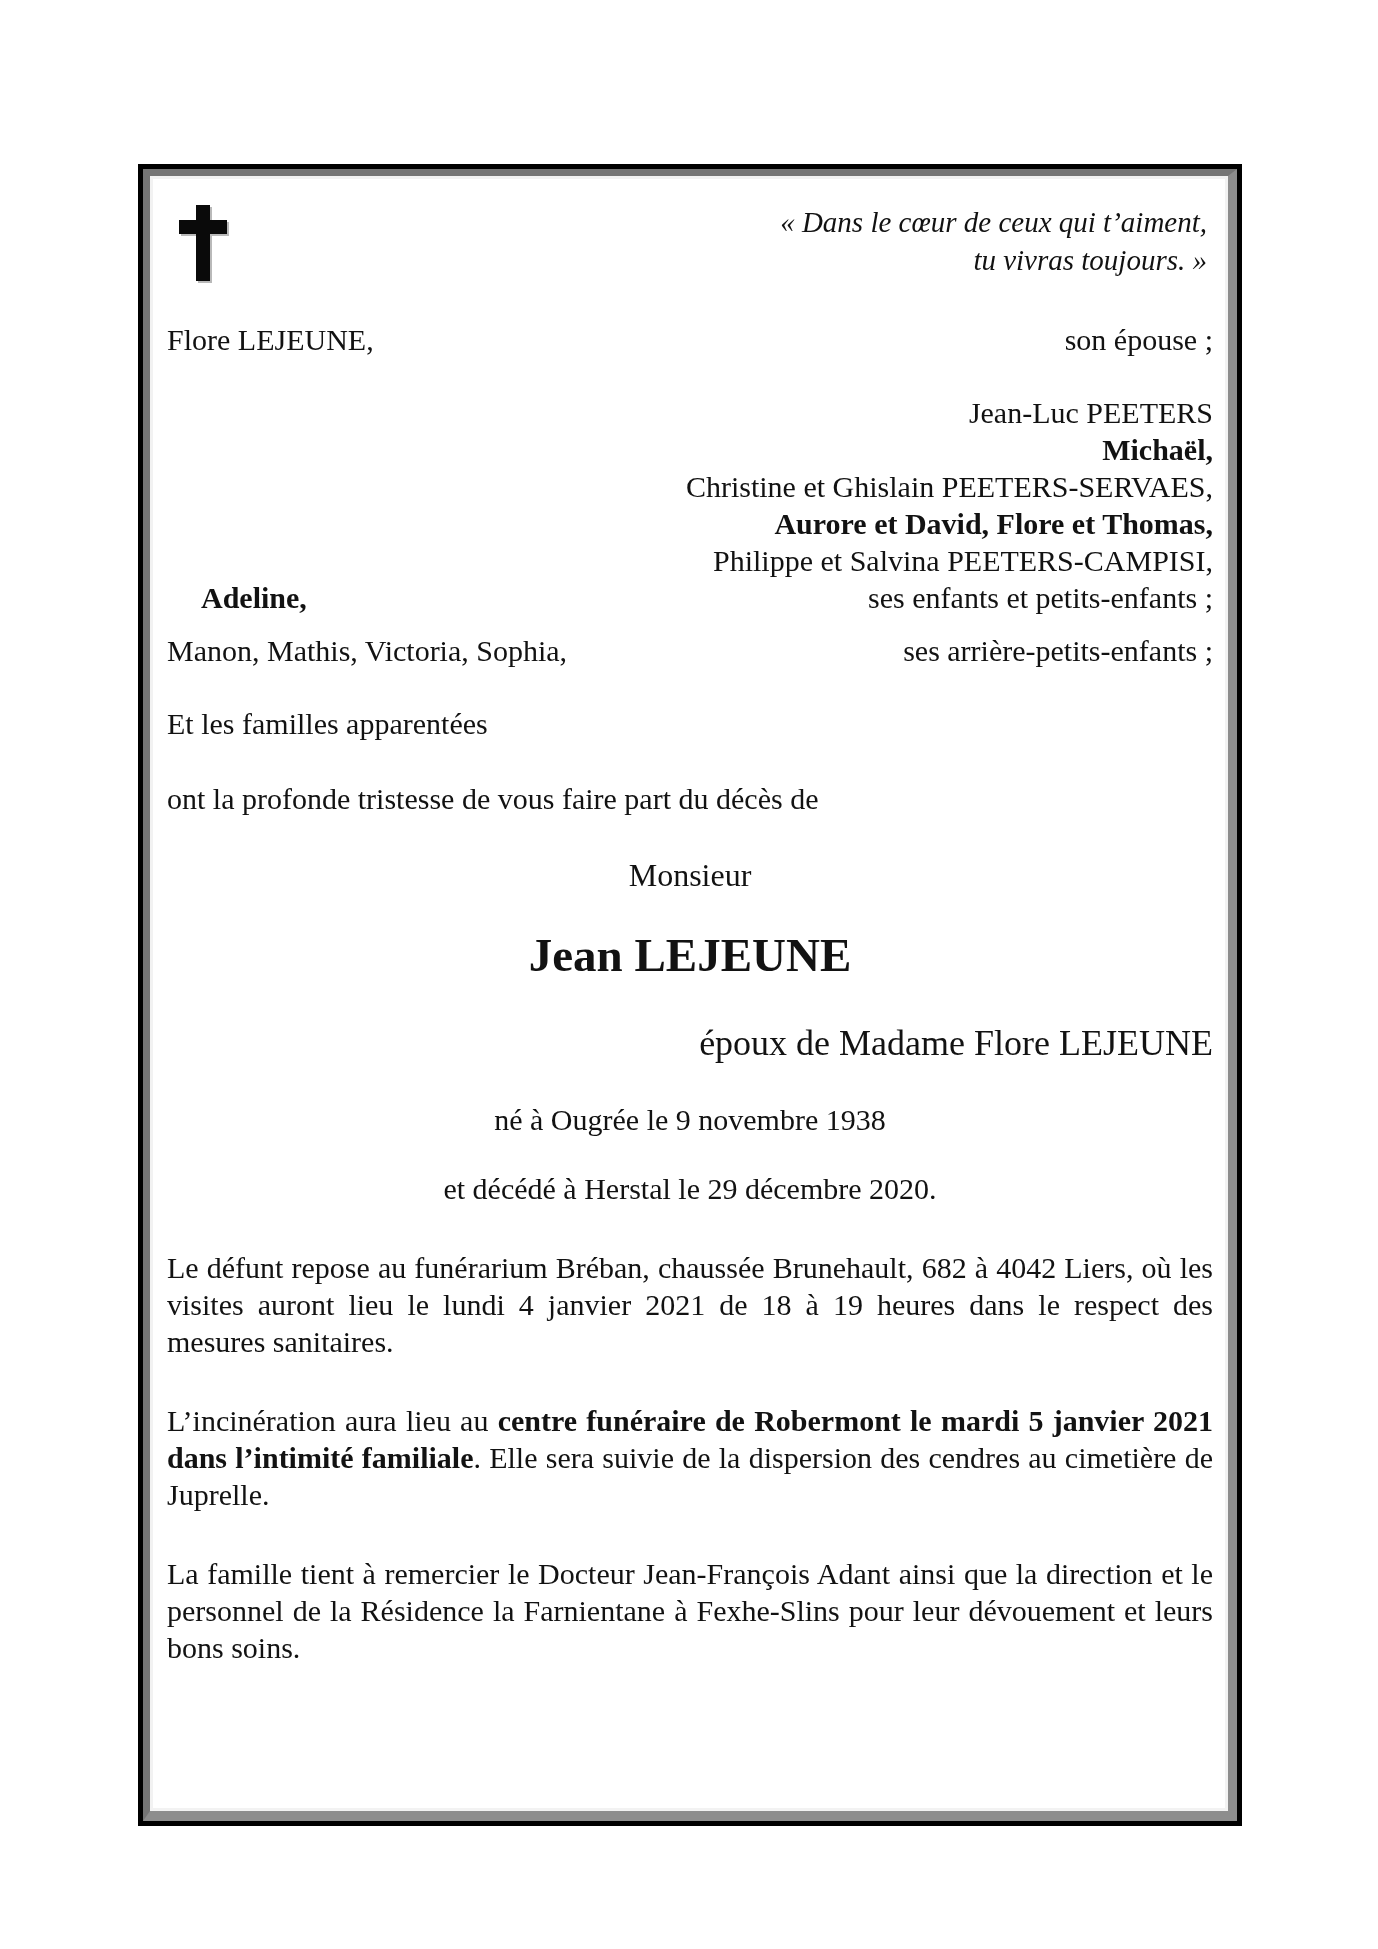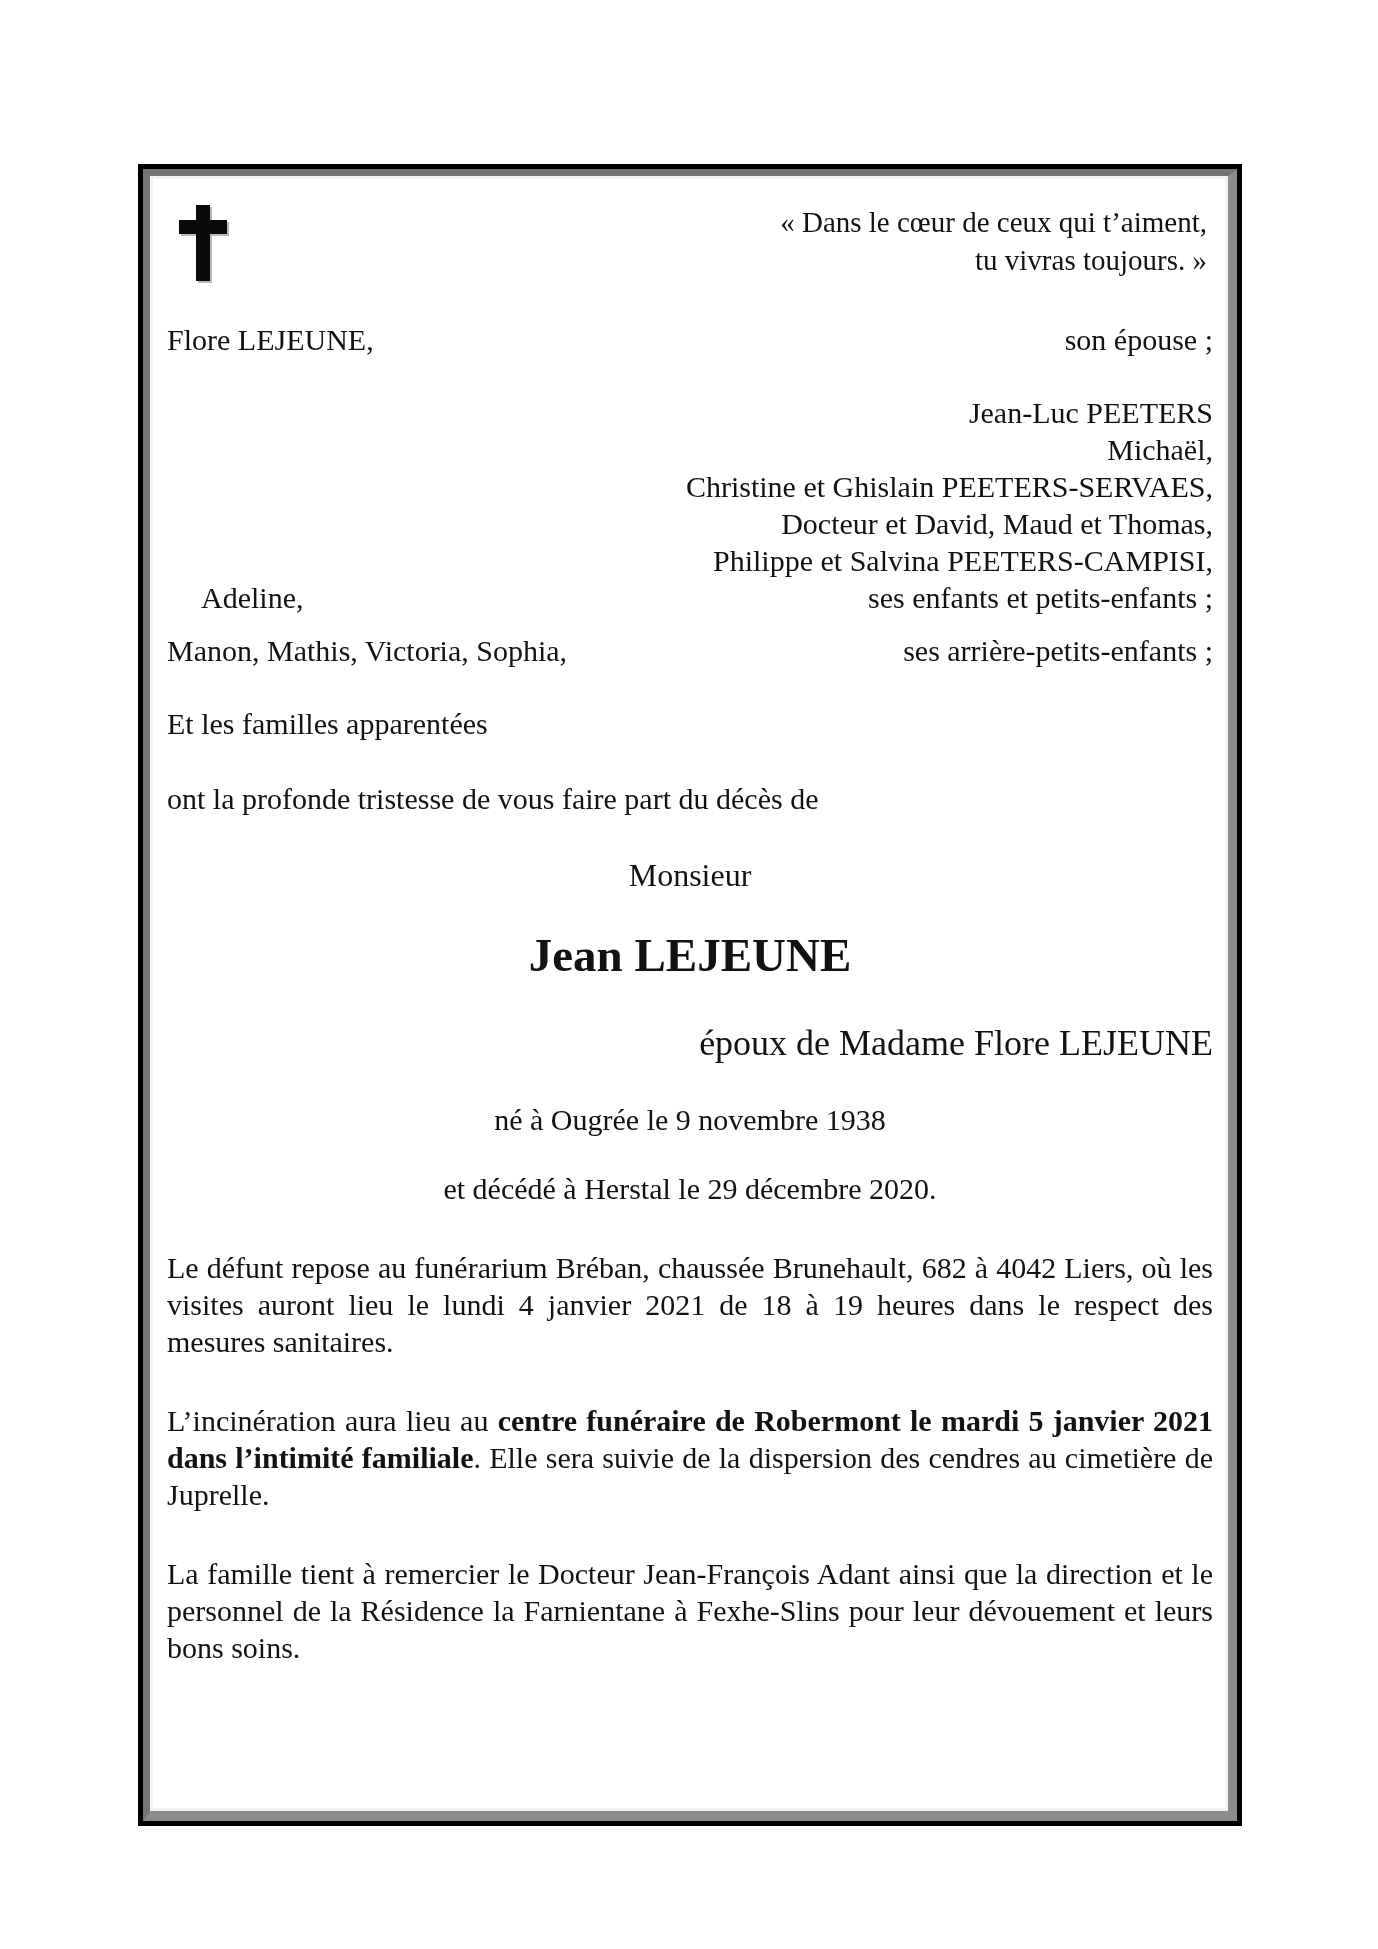--- a/index.html
+++ b/index.html
@@ -47,35 +47,36 @@
     justify-content: space-between;
     align-items: flex-start;
     margin-top: 8px;
   }
   .cross {
     margin-left: 12px;
     margin-top: 6px;
     filter: drop-shadow(2.5px 2.5px 0 #b9b9b9);
   }
   .quote {
+    font-style: italic;
     text-align: right;
     font-size: 29px;
     line-height: 38px;
     margin-top: 4px;
     margin-right: 6px;
   }
   .row {
     display: flex;
     justify-content: space-between;
     align-items: baseline;
   }
   .spouse-row { margin-top: 32px; }
   .name-block { margin-top: 36px; }
   .name-line { line-height: 37px; text-align: right; }
-  .indent { padding-left: 34px; }
+  .indent { padding-left: 34px; font-weight: bold; }
   .ggc-row { margin-top: 16px; }
   .families-line { margin-top: 36px; }
   .intro-line { margin-top: 38px; }
   .center { text-align: center; }
   .title-mister { font-size: 32px; margin-top: 38px; line-height: 40px; }
   .deceased-name { font-size: 47px; font-weight: bold; margin-top: 32px; line-height: 56px; }
   .spouse-of { font-size: 36px; margin-top: 38px; line-height: 44px; text-align: right; }
   .birth-line { margin-top: 36px; }
   .death-line { margin-top: 32px; }
   .para {
@@ -113,21 +114,21 @@
 
           <div class="row spouse-row">
             <span>Flore LEJEUNE,</span>
             <span>son épouse ;</span>
           </div>
 
           <div class="name-block">
             <div class="name-line">Jean-Luc PEETERS</div>
             <div class="name-line indent">Michaël,</div>
             <div class="name-line">Christine et Ghislain PEETERS-SERVAES,</div>
-            <div class="name-line indent">Docteur et David, Maud et Thomas,</div>
+            <div class="name-line indent">Aurore et David, Flore et Thomas,</div>
             <div class="name-line">Philippe et Salvina PEETERS-CAMPISI,</div>
             <div class="row name-line">
               <span class="indent">Adeline,</span>
               <span>ses enfants et petits-enfants ;</span>
             </div>
           </div>
 
           <div class="row ggc-row">
             <span>Manon, Mathis, Victoria, Sophia,</span>
             <span>ses arrière-petits-enfants ;</span>

